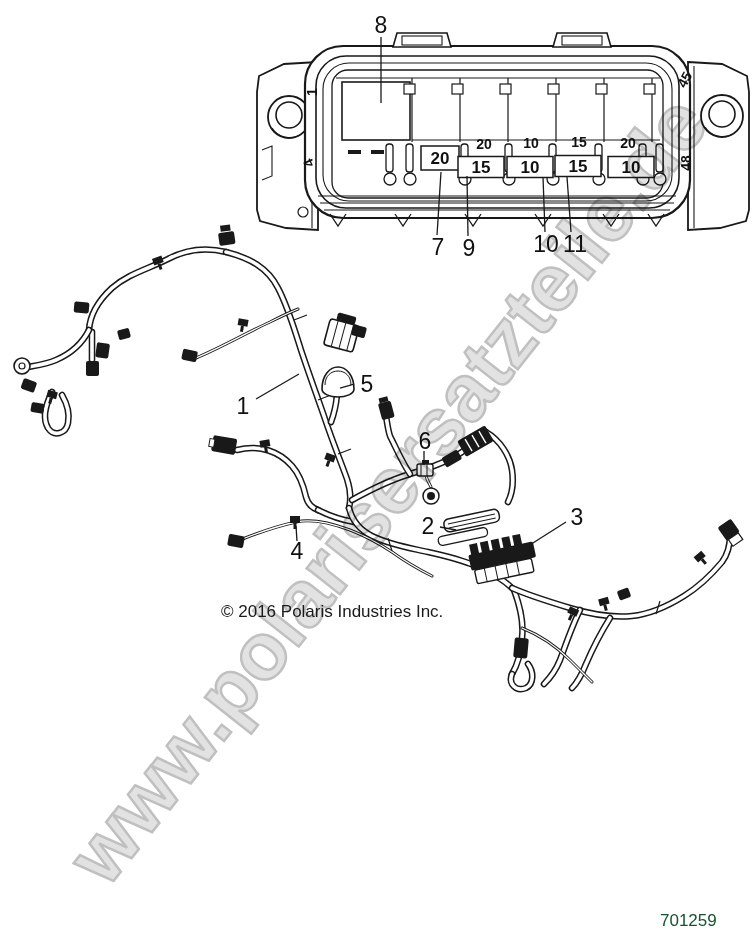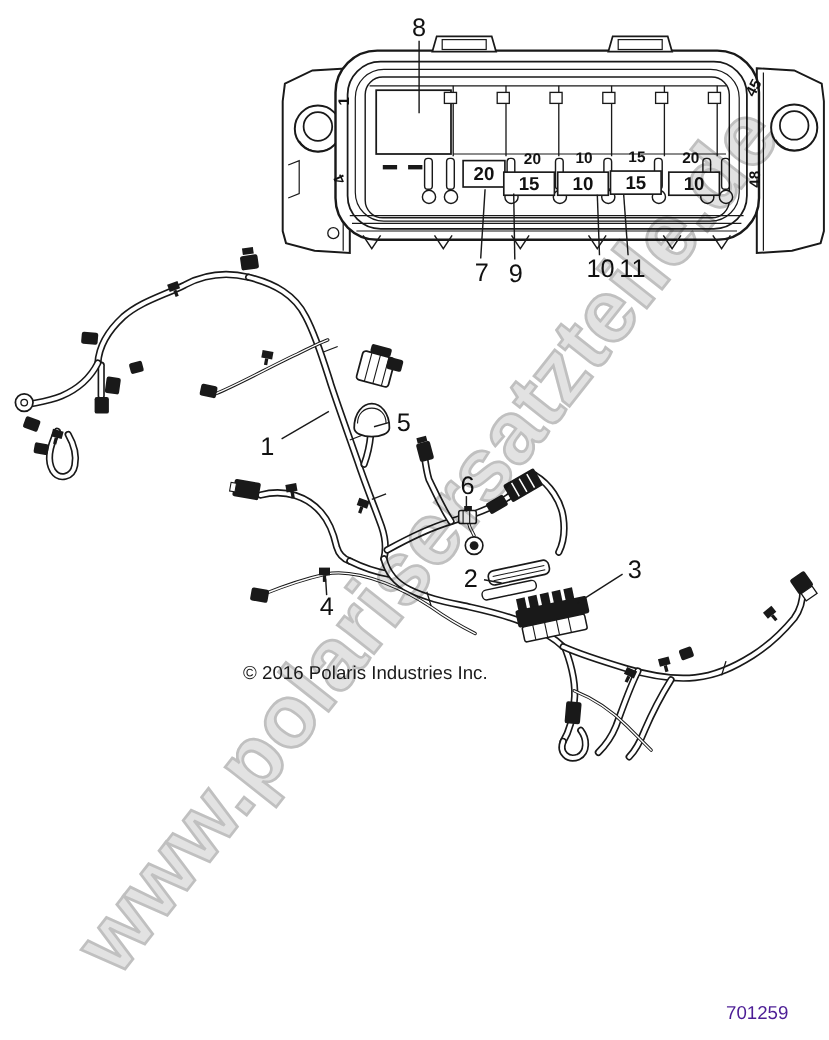--- a/index.html
+++ b/index.html
@@ -18,21 +18,21 @@
   #callout-layer text{font-family:"Liberation Sans",sans-serif;font-size:23px;fill:#111;text-anchor:middle;}
   #fuse-label-layer text{font-family:"Liberation Sans",sans-serif;font-weight:bold;fill:#111;text-anchor:middle;}
   #corner-label-layer text{font-family:"Liberation Sans",sans-serif;font-weight:bold;font-size:14px;fill:#111;text-anchor:middle;}
   .watermark{
     position:absolute;left:-172px;top:440px;width:1120px;height:100px;line-height:100px;
     text-align:center;white-space:nowrap;
     font-family:"Liberation Sans",sans-serif;font-weight:bold;font-size:80px;letter-spacing:0px;
     color:#e2e2e2;-webkit-text-stroke:2.5px #c0c0c0;
     transform:rotate(-51.7deg);mix-blend-mode:multiply;pointer-events:none;}
   .copyright{position:absolute;left:221px;top:602px;font-size:17px;color:#1a1a1a;}
-  .part-number{position:absolute;left:660px;top:911px;font-size:17px;color:#4c1d95;}
+  .part-number{position:absolute;left:660px;top:911px;font-size:17px;color:#14532d;}
 </style>
 </head>
 <body>
 
 <svg id="diagram-svg" width="754" height="945" viewBox="0 0 754 945">
 
   <g>
 
     <g>
       <path class="ln" stroke-width="1.8" fill="#fff" d="M318,62 L284,64 L259,76 L257,92 L257,210 L260,221 L286,228 L318,230 Z"></path>

